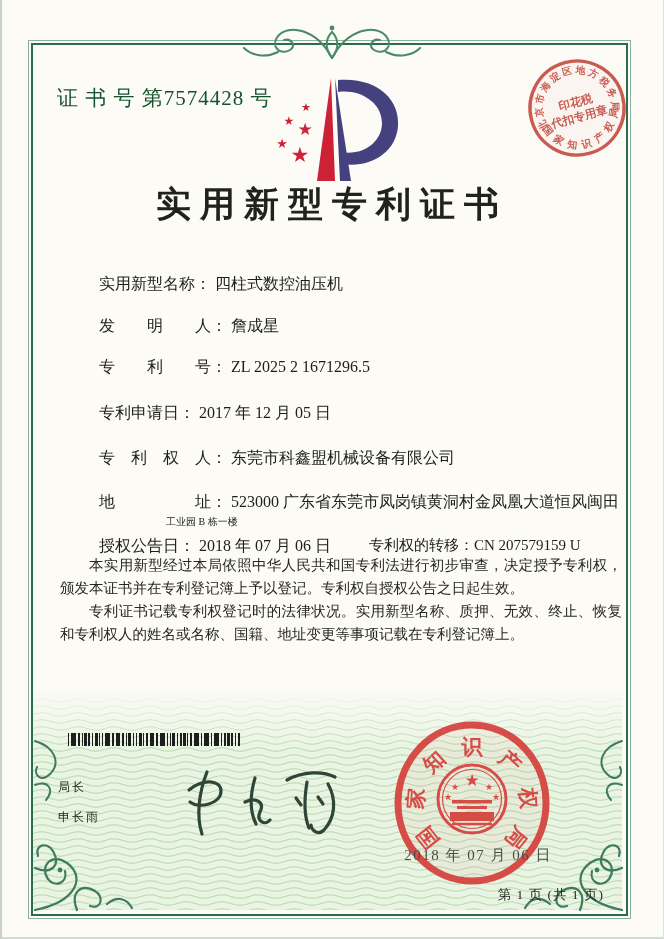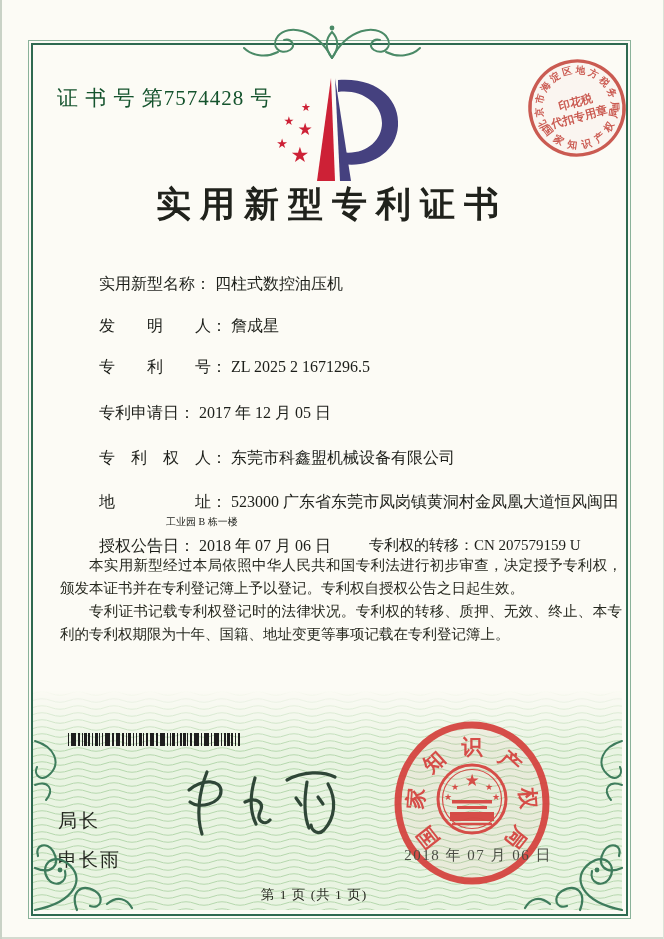--- a/index.html
+++ b/index.html
@@ -39,25 +39,25 @@
     font-size:14.5px;line-height:23px;color:#26281f;text-align:justify;margin-left:8px;
   }
   .paras p{margin:0;text-indent:2em;}
   .guilloche{position:absolute;left:33px;top:690px;width:589px;height:220px;}
   .barcode{
     position:absolute;left:68px;top:733px;width:172px;height:13px;
     background:
       repeating-linear-gradient(90deg,#1e1e1e 0 1.4px,transparent 1.4px 3.4px),
       repeating-linear-gradient(90deg,transparent 0 5px,#1e1e1e 5px 7.6px,transparent 7.6px 11px);
   }
-  .director{position:absolute;left:58px;top:808px;font-size:19px;color:#23261f;
+  .director{position:absolute;left:58px;top:779px;font-size:12px;color:#23261f;
     font-family:"Liberation Sans","DejaVu Sans",sans-serif;}
   .director div{margin-bottom:13px;letter-spacing:2px;}
   .footer{
-    position:absolute;left:14px;top:886px;width:600px;text-align:center;
+    position:absolute;left:4px;top:886px;width:600px;text-align:right;
     font-size:13.5px;color:#2a2c24;letter-spacing:1px;
   }
   svg{display:block;}
   .abs{position:absolute;}
 </style>
 </head>
 <body>
 
 <div class="page">
 
@@ -133,21 +133,21 @@
   <div class="addr2" style="top:515px">工业园 B 栋一楼</div>
   <div class="row" style="top:536px">
     <span class="lbl">授权公告日：</span><span class="val">2018 年 07 月 06 日</span>
   </div>
   <div class="grant" style="top:536px">
     <span>专利权的转移：</span><span>CN 207579159 U</span>
   </div>
 
   <div class="paras">
     <p>本实用新型经过本局依照中华人民共和国专利法进行初步审查，决定授予专利权，颁发本证书并在专利登记簿上予以登记。专利权自授权公告之日起生效。</p>
-    <p>专利证书记载专利权登记时的法律状况。专利权的转移、质押、无效、终止、本专利的专利权期限为十年、国籍、地址变更等事项记载在专利登记簿上。</p>
+    <p>专利证书记载专利权登记时的法律状况。实用新型名称、质押、无效、终止、恢复和专利权人的姓名或名称、国籍、地址变更等事项记载在专利登记簿上。</p>
   </div>
 
   <div class="barcode"></div>
 
   <div class="director">
     <div>局长</div>
     <div>申长雨</div>
   </div>
 
   <svg class="abs" style="left:175px;top:762px" width="175" height="84" viewBox="0 0 175 84">

